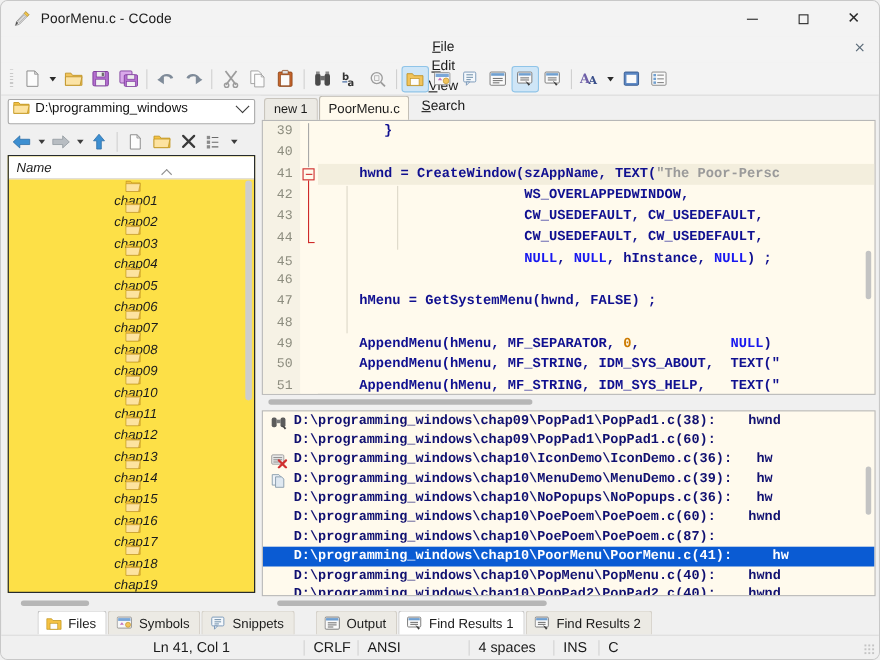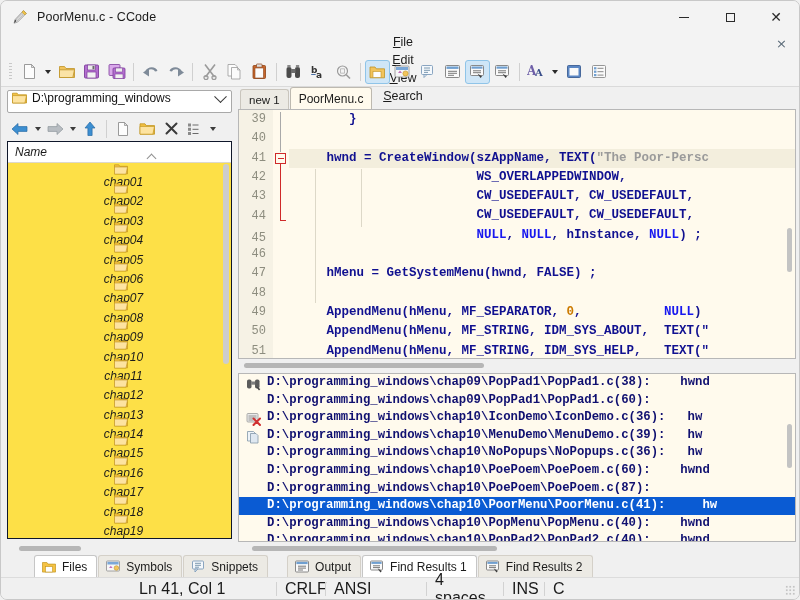--- a/index.html
+++ b/index.html
@@ -198,21 +198,21 @@
   }
   .btab.sel { background: #fff; border-color: #c6c6c6; }
   .bottom-spacer { flex: 1; }
 
   
   .statusbar {
     position: absolute; left: 0; right: 0; bottom: 0; height: 22px;
     background: #f0f0f0;
     border-top: 1px solid #dcdcdc;
     display: flex; align-items: center;
-    font-size: 16px; color: #1b1b1b;
+    font-size: 13px; color: #1b1b1b;
   }
   .sb-cell { padding: 0 8px; height: 22px; display: flex; align-items: center; }
   .sb-div { width: 1px; height: 14px; background: #d2d2d2; }
   .sb-grip {
     position: absolute; right: 3px; bottom: 3px;
     width: 11px; height: 11px;
     background-image:
       radial-gradient(#b9b9b9 40%, transparent 41%);
     background-size: 3.5px 3.5px;
     opacity: .8;

